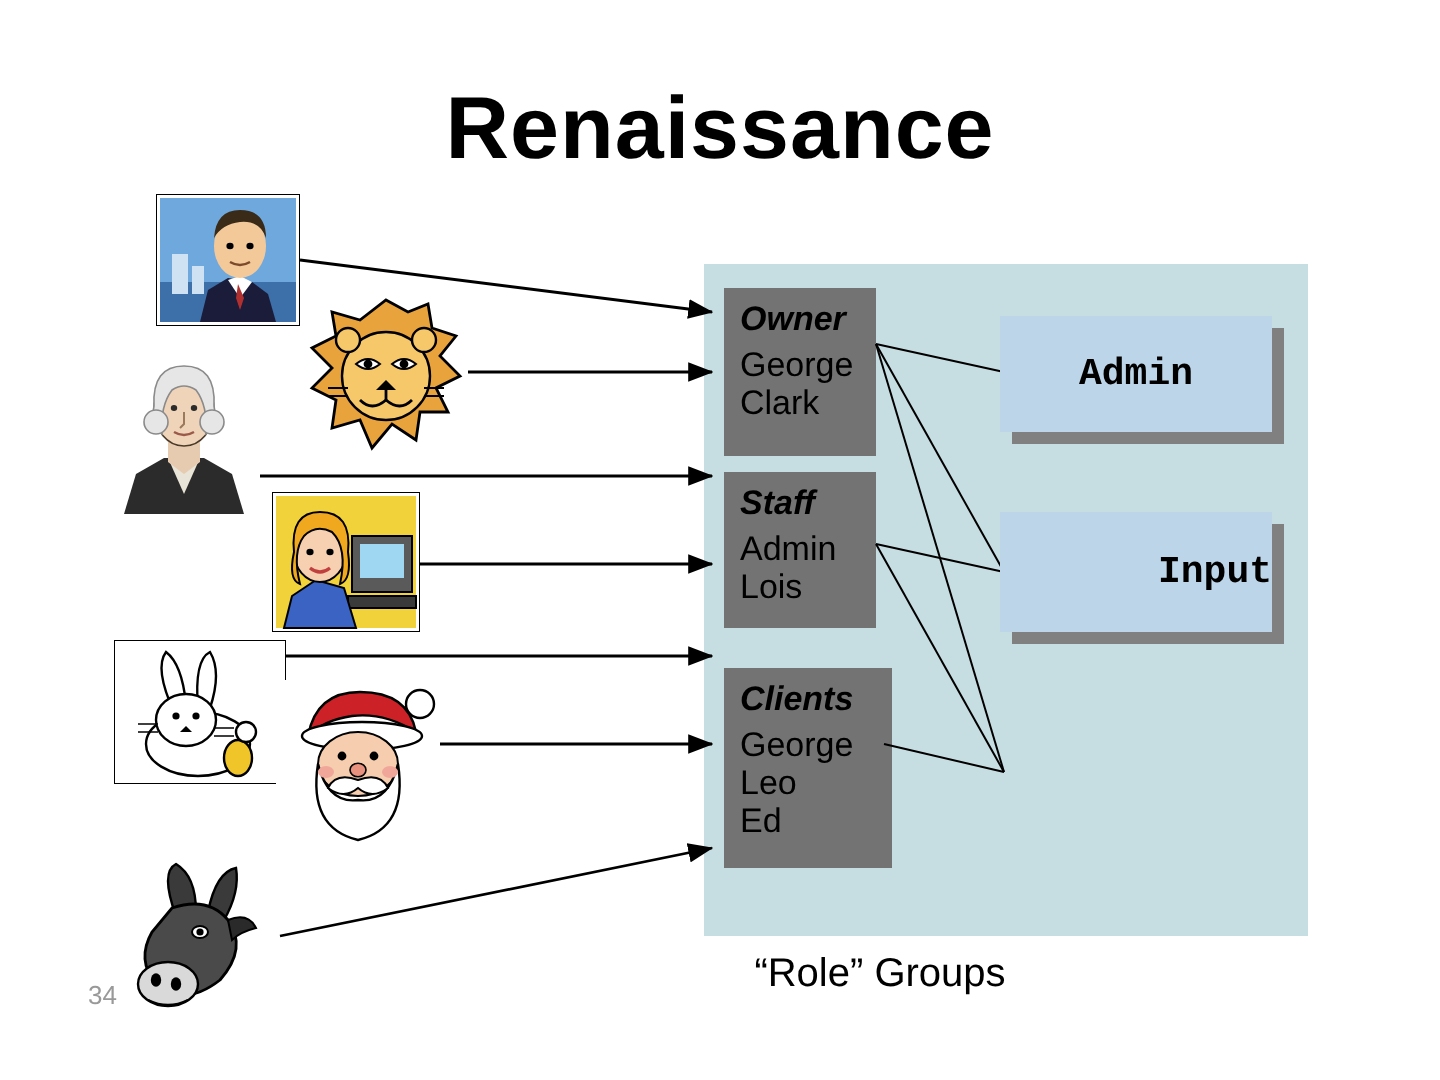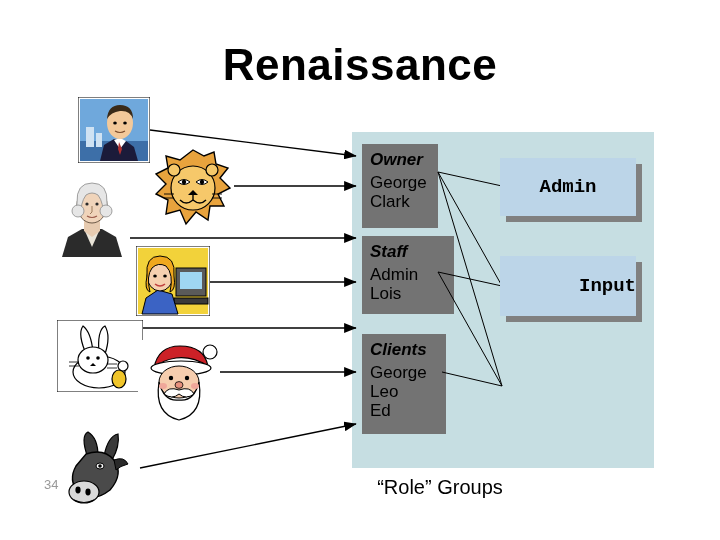--- a/index.html
+++ b/index.html
@@ -86,21 +86,21 @@
     width: 280px;
     text-align: center;
     font-size: 20px;
     color: #000000;
   }
 
   
   #slide-number {
     position: absolute;
     left: 44px;
-    top: 477px;
+    top: 490px;
     font-size: 13px;
     color: #999999;
   }
 
   
   svg.overlay {
     position: absolute;
     left: 0;
     top: 0;
     width: 720px;
@@ -294,21 +294,21 @@
 
     <line x1="140" y1="468" x2="356" y2="424" stroke="#000000" stroke-width="1.4" marker-end="url(#arrowhead)"></line>
   </svg>
 
   <div class="role-box" style="left:362px; top:144px; width:76px; height:84px;">
     <div class="role-title">Owner</div>
     <div class="role-member">George</div>
     <div class="role-member">Clark</div>
   </div>
 
-  <div class="role-box" style="left:362px; top:236px; width:92px; height:78px;">
+  <div class="role-box" style="left:362px; top:236px; width:76px; height:78px;">
     <div class="role-title">Staff</div>
     <div class="role-member">Admin</div>
     <div class="role-member">Lois</div>
   </div>
 
   <div class="role-box" style="left:362px; top:334px; width:84px; height:100px;">
     <div class="role-title">Clients</div>
     <div class="role-member">George</div>
     <div class="role-member">Leo</div>
     <div class="role-member">Ed</div>

